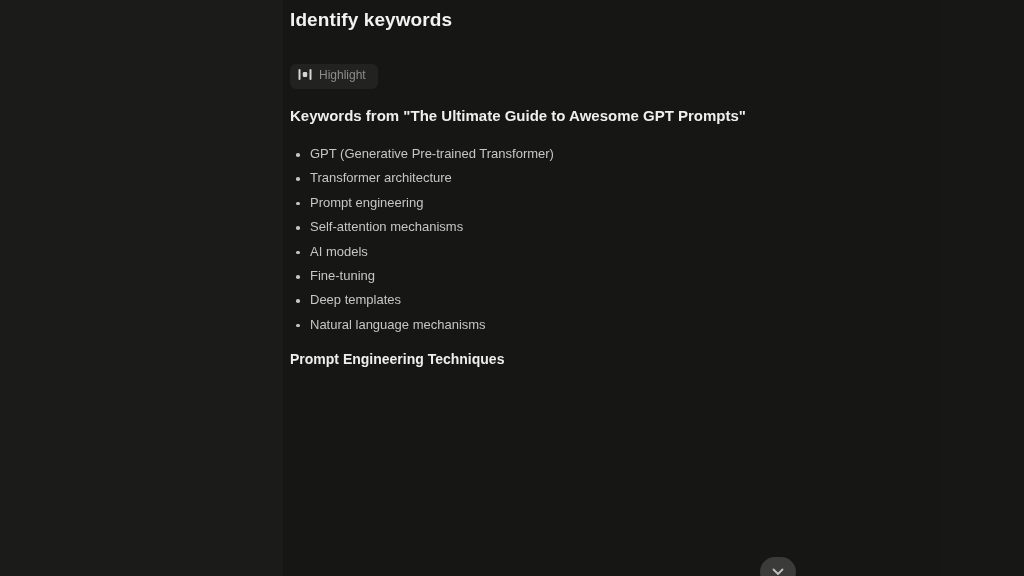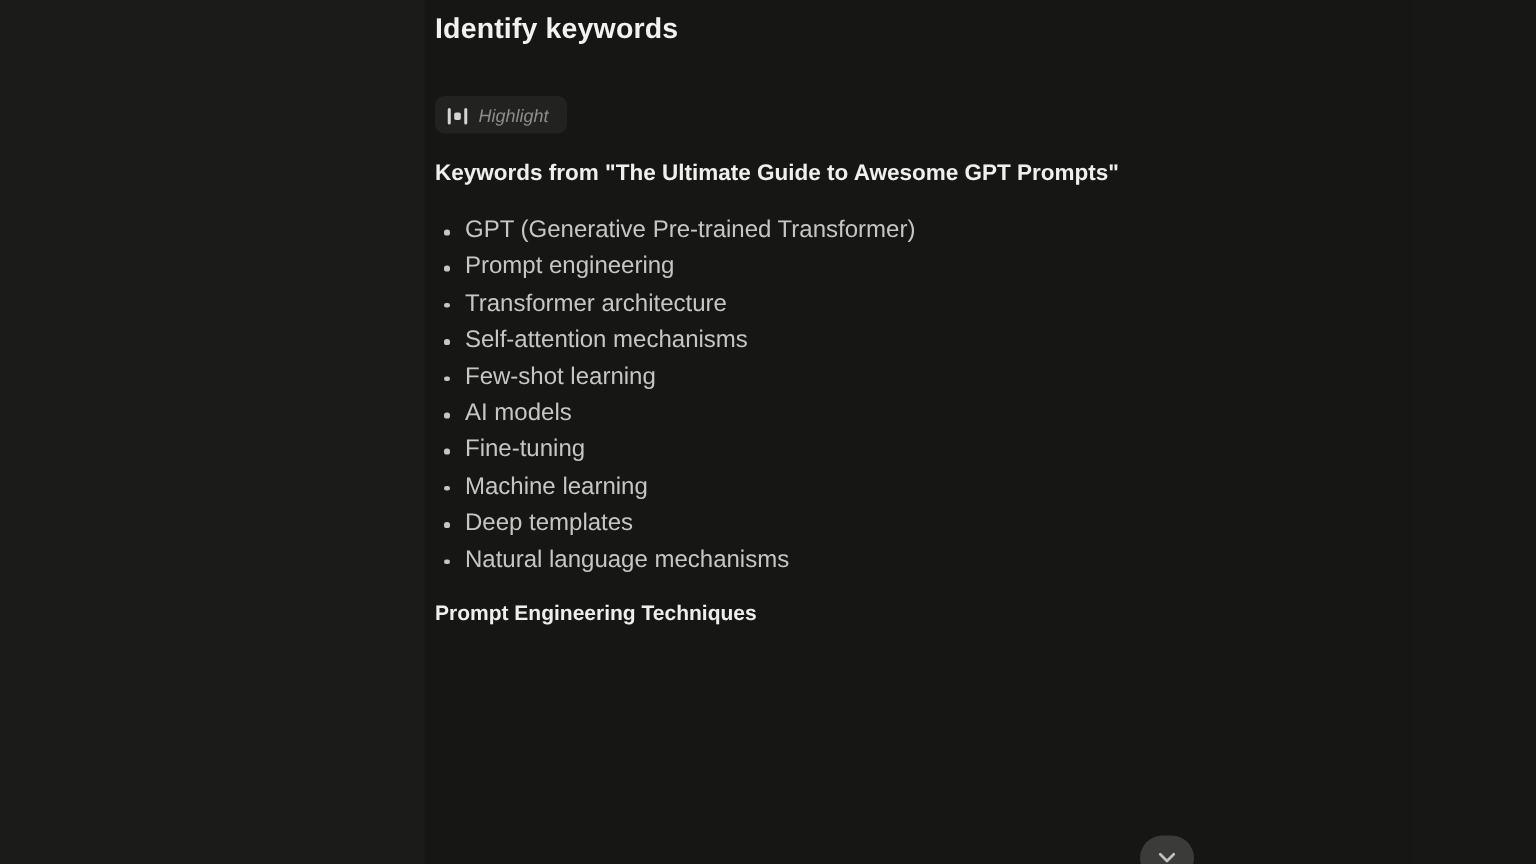--- a/index.html
+++ b/index.html
@@ -20,43 +20,43 @@
   }
   .content {
     position: absolute; left: 7px; top: 8px; width: 700px;
   }
   h1.page-title {
     font-size: 19px; line-height: 23px; font-weight: 700;
     color: #f2f2f2; letter-spacing: 0.1px;
     margin-bottom: 33px;
   }
   .badge {
-    display: inline-flex; align-items: flex-end; gap: 7px;
+    display: inline-flex; align-items: flex-start; gap: 7px;
     background: #222221; border: none; border-radius: 6px;
     padding: 4px 12px 5px 8px; height: 25px;
-    cursor: pointer; margin-bottom: 17px; font-style: italic;
+    cursor: pointer; margin-bottom: 17px;
   }
   .badge-icon { display: inline-flex; align-items: center; }
   .badge-label {
     font-size: 12px; color: #8d8d8c; font-weight: 400;
   }
   h2.doc-heading {
     font-size: 15px; line-height: 19px; font-weight: 700;
     color: #efefee; margin-bottom: 17px;
   }
   h3.section-heading {
     font-size: 14px; line-height: 17px; font-weight: 700;
     color: #eeeeed; margin-bottom: 8px;
   }
   ul.keyword-list {
     list-style: none; margin: 0 0 14px 0;
   }
   ul.keyword-list li {
     position: relative;
-    font-size: 16px; line-height: 24.4px;
+    font-size: 13px; line-height: 24.4px;
     color: #c6c6c5;
     padding-left: 20px;
   }
   ul.keyword-list li::before {
     content: "";
     position: absolute; left: 6px; top: 11px;
     width: 3.5px; height: 3.5px; border-radius: 50%;
     background: #c6c6c5;
   }
   .scroll-btn {
@@ -89,27 +89,25 @@
         </span>
         <span class="badge-label">Highlight</span>
       </div>
 
       <h2 class="doc-heading">Keywords from "The Ultimate Guide to Awesome GPT Prompts"</h2>
 
       <div id="sections">
   <section>
     <ul class="keyword-list">
               <li>GPT (Generative Pre-trained Transformer)</li>
+              <li>Transformer architecture</li>
               <li>Prompt engineering</li>
-              <li>Transformer architecture</li>
               <li>Self-attention mechanisms</li>
-              <li>Few-shot learning</li>
               <li>AI models</li>
               <li>Fine-tuning</li>
-              <li>Machine learning</li>
               <li>Deep templates</li>
               <li>Natural language mechanisms</li>
             </ul>
   </section>
 
   <section>
     <h3 class="section-heading">Prompt Engineering Techniques</h3>
   </section>
 </div>
 

